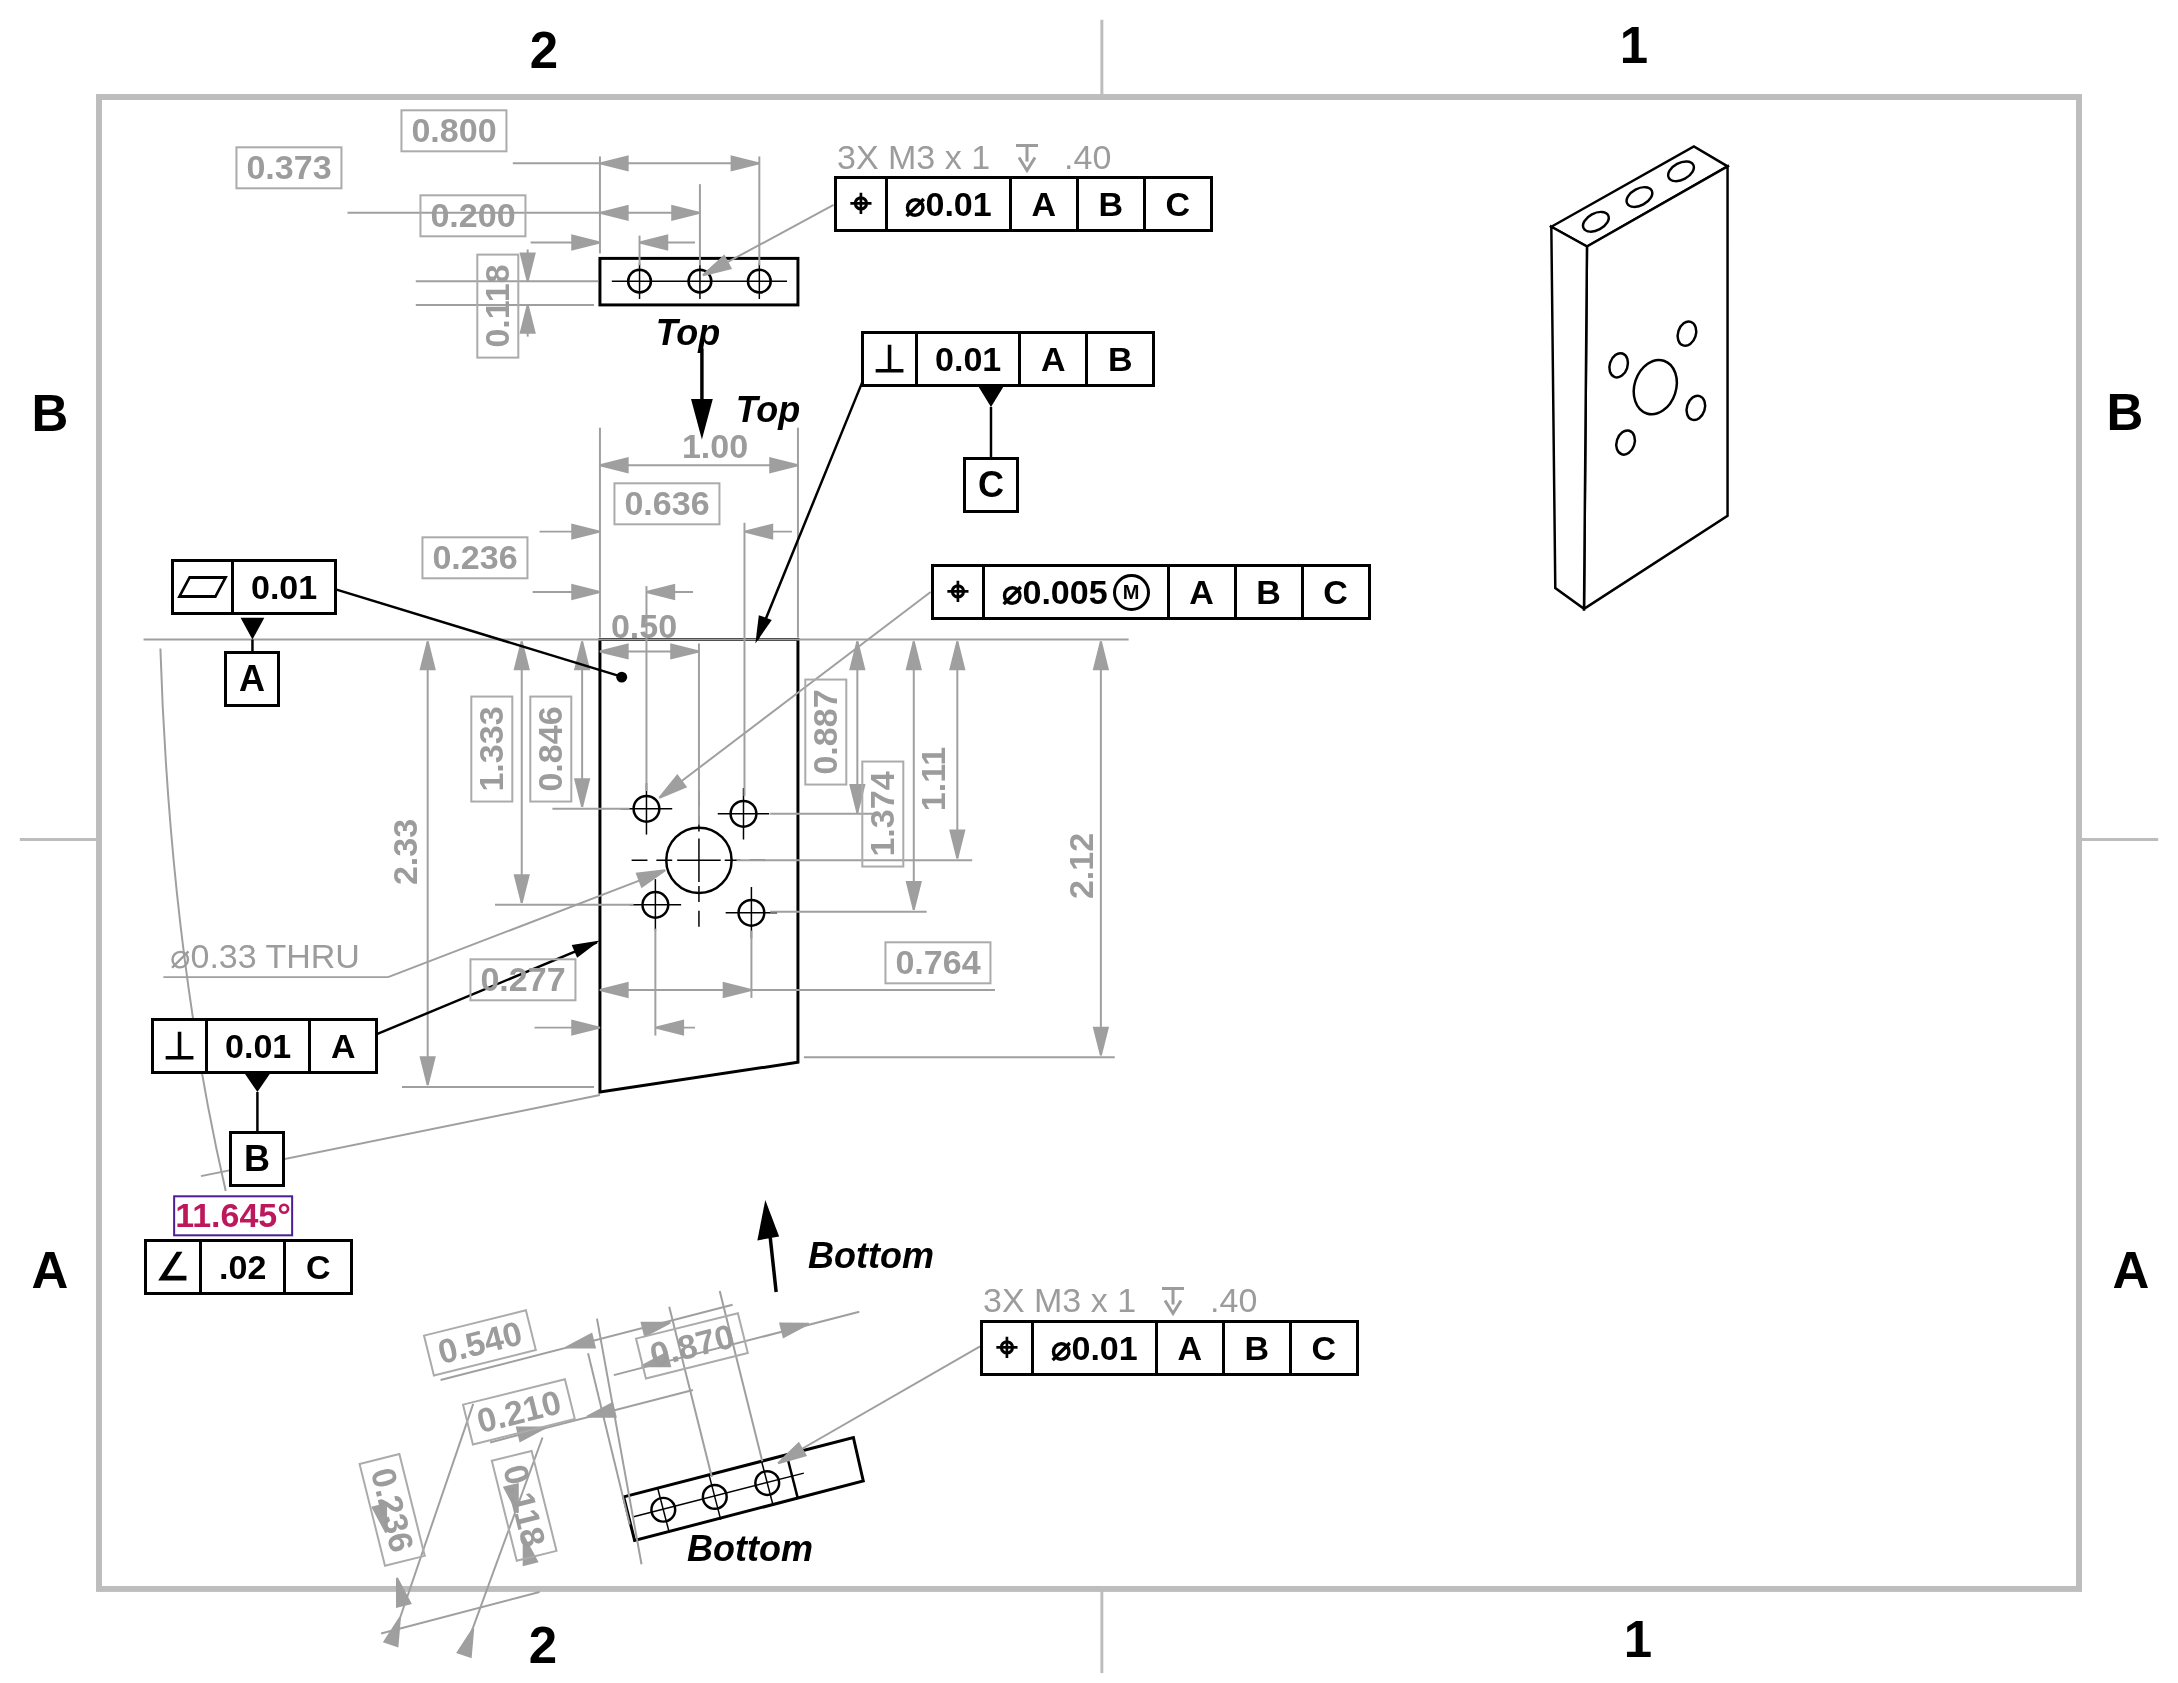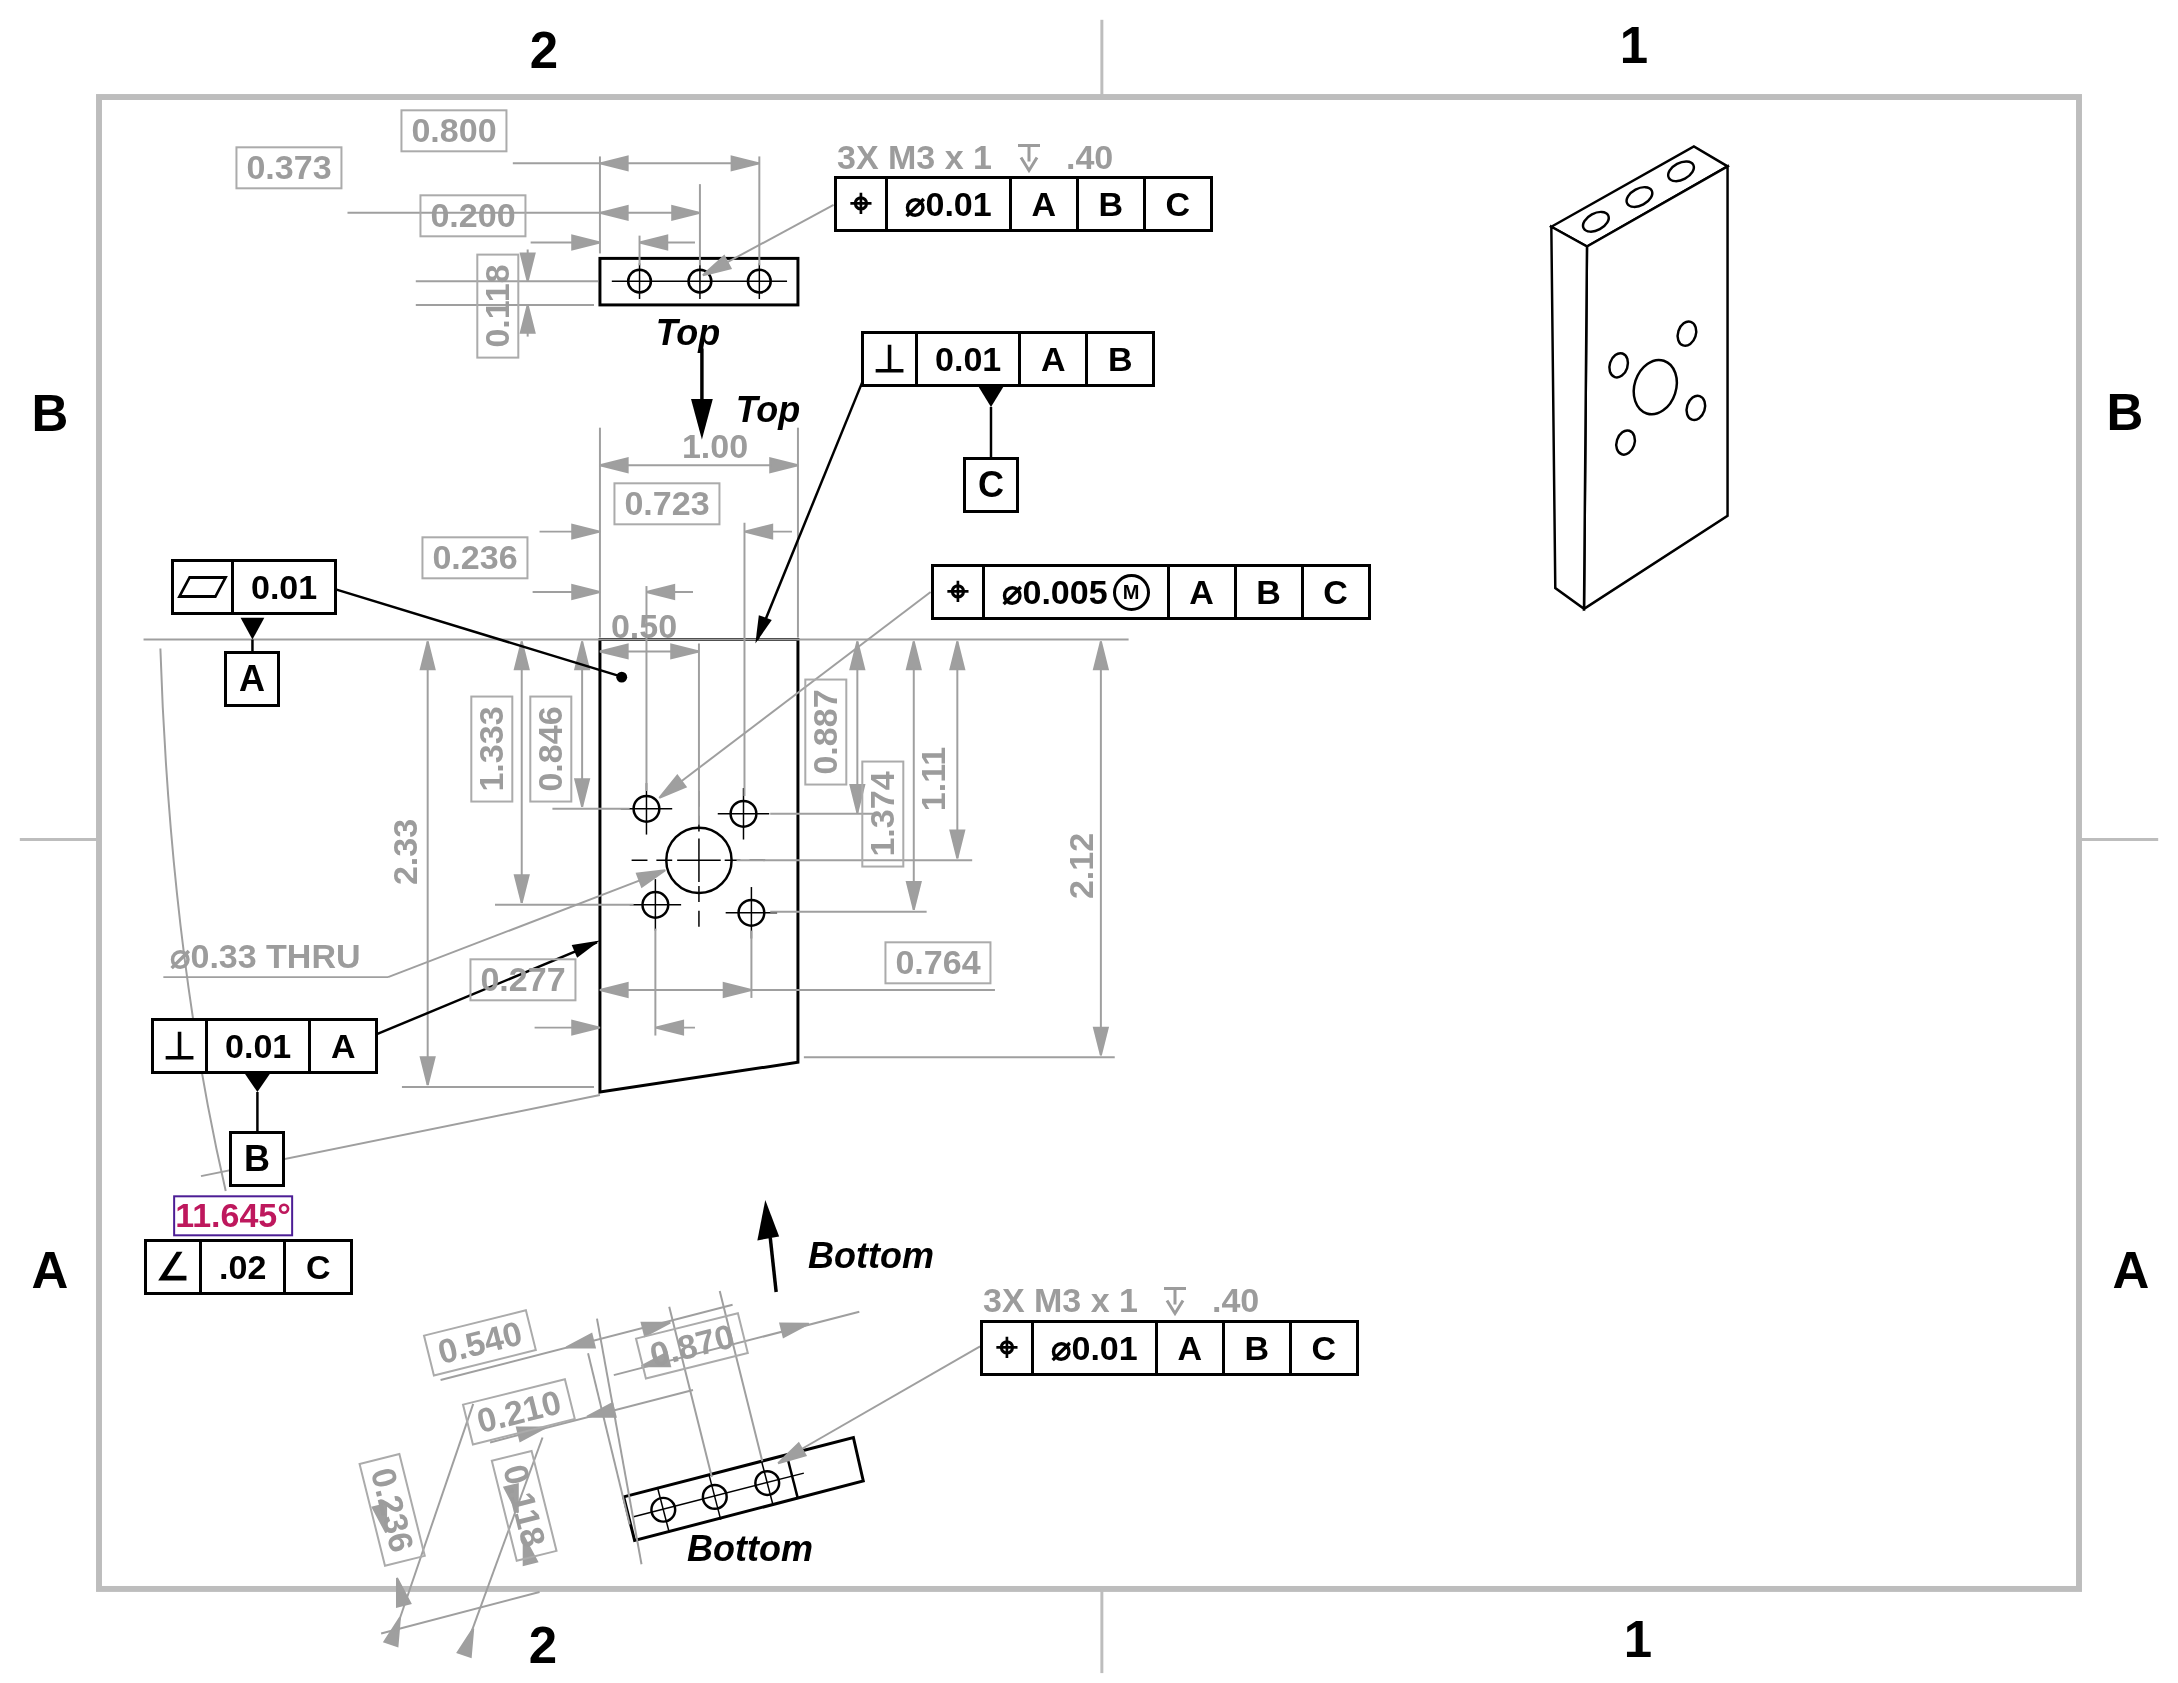--- a/index.html
+++ b/index.html
@@ -8,21 +8,21 @@
   #geom{position:absolute;left:0;top:0;z-index:1;}
   .dim{position:absolute;z-index:2;transform:translate(-50%,-50%);color:#9c9c9c;font-weight:bold;
        font-size:34px;white-space:nowrap;line-height:1.1;}
   .boxed{border:2px solid #ababab;padding:1px 9px;}
   .vrot{transform:translate(-50%,-50%) rotate(-90deg);}
   .r14{transform:translate(-50%,-50%) rotate(-14deg);}
   .r76{transform:translate(-50%,-50%) rotate(76deg);}
   .viewlab{position:absolute;z-index:2;transform:translate(-50%,-50%);color:#000;font-weight:bold;
            font-size:36px;white-space:nowrap;font-style:italic;}
   .note{position:absolute;z-index:2;display:flex;align-items:center;gap:23px;color:#9c9c9c;
-        font-weight:bold;font-size:34px;white-space:nowrap;transform:translate(0,-50%);}
+        font-weight:normal;font-size:34px;white-space:nowrap;transform:translate(0,-50%);}
   .fcf{position:absolute;z-index:2;display:flex;align-items:stretch;background:#fff;}
   .fcf .cell{border:3px solid #000;margin-left:-3px;min-width:30px;display:flex;align-items:center;
              justify-content:center;padding:0 17px;font-size:34px;font-weight:bold;color:#000;
              background:#fff;height:50px;white-space:nowrap;}
   .fcf .cell:first-child{margin-left:0;}
   .fcf .sym{font-size:38px;padding:0 9px;}
   .datum{position:absolute;z-index:2;width:50px;height:50px;border:3px solid #000;background:#fff;
          display:flex;align-items:center;justify-content:center;font-size:36px;font-weight:bold;
          color:#000;transform:translate(-50%,-50%);}
   .zone{position:absolute;z-index:2;font-size:51px;font-weight:bold;color:#000;transform:translate(-50%,-50%);}
@@ -305,21 +305,21 @@
 
   <div class="fcf" style="left:861px;top:331px">
     <div class="cell sym">⊥</div>
     <div class="cell">0.01</div>
     <div class="cell">A</div>
     <div class="cell">B</div>
   </div>
   <div class="datum" style="left:991px;top:485px">C</div>
 
   <div class="dim" style="left:715px;top:447px">1.00</div>
-  <div class="dim boxed" style="left:667px;top:504px">0.723</div>
+  <div class="dim boxed" style="left:667px;top:504px">0.636</div>
   <div class="dim boxed" style="left:475px;top:558px">0.236</div>
   <div class="dim" style="left:644px;top:627px">0.50</div>
   <div class="dim boxed vrot" style="left:492px;top:749px">1.333</div>
   <div class="dim boxed vrot" style="left:551px;top:749px">0.846</div>
   <div class="dim vrot" style="left:406px;top:852px">2.33</div>
   <div class="dim boxed vrot" style="left:826px;top:732px">0.887</div>
   <div class="dim boxed vrot" style="left:883px;top:814px">1.374</div>
   <div class="dim vrot" style="left:934px;top:779px">1.11</div>
   <div class="dim vrot" style="left:1082px;top:866px">2.12</div>
   <div class="dim boxed" style="left:523px;top:980px">0.277</div>

